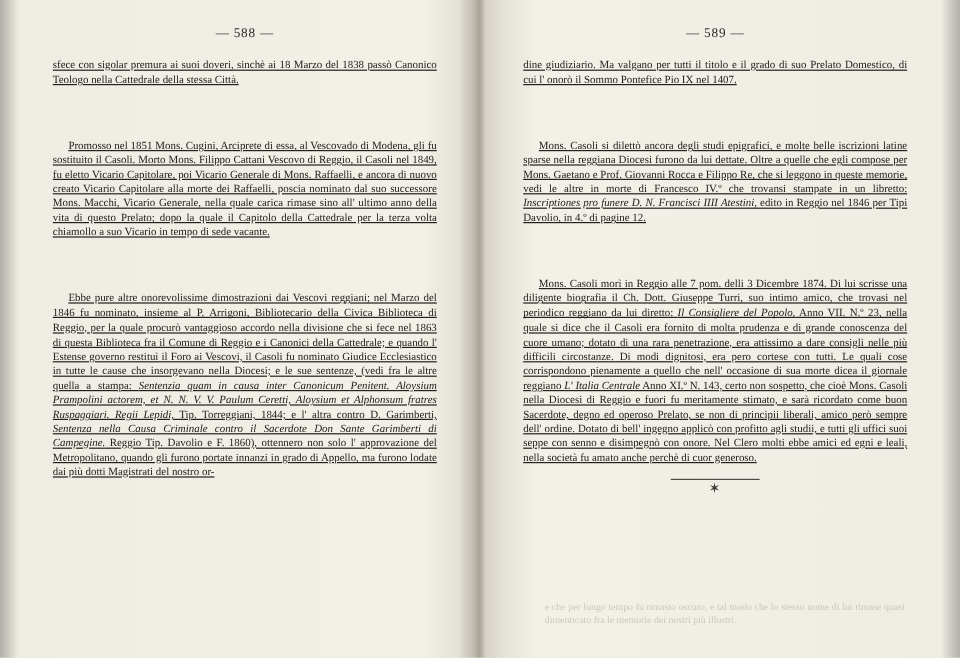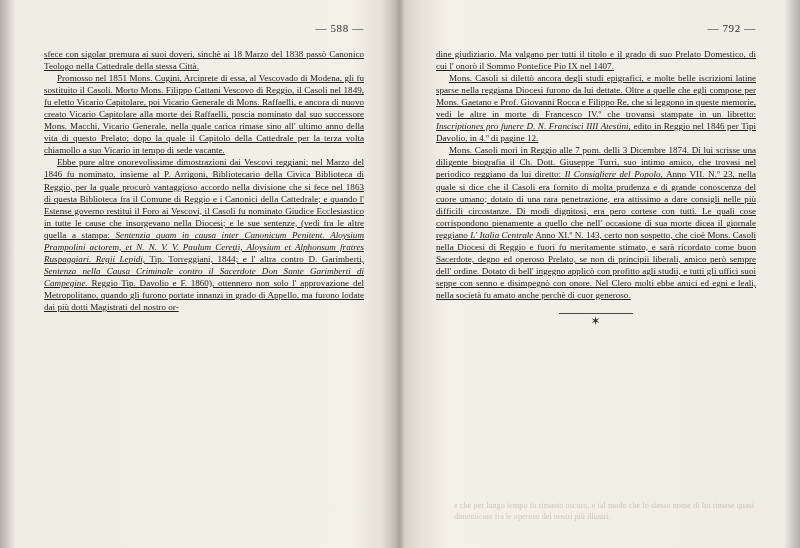--- a/index.html
+++ b/index.html
@@ -26,41 +26,42 @@
   .page {
     position: absolute;
     top: 0;
     height: 548px;
     box-sizing: border-box;
   }
   .page-left { left: 0; width: 400px; padding: 22px 36px 22px 44px; }
   .page-right { left: 400px; width: 400px; padding: 22px 44px 22px 36px; }
 
   .folio {
-    text-align: right;
+    text-align: center;
     font-size: 11px;
     letter-spacing: 0.06em;
     color: #2b2b28;
     margin-bottom: 14px;
     font-family: "Liberation Serif", serif;
   }
   .col {
     font-size: 9.1px;
     line-height: 12.05px;
     text-align: justify;
     color: #22211e;
     hyphens: none;
   }
   .col p {
     margin: 0;
     text-indent: 0;
     text-decoration: underline;
   }
   .col p.ind {
     text-indent: 13px;
+    margin-top: 43px;
   }
   .col i { font-style: italic; }
 
   .ornament {
     margin: 12px auto 0;
     width: 74px;
     text-align: center;
     font-size: 12px;
     color: #3a3a35;
     letter-spacing: 1px;
@@ -106,29 +107,29 @@
   <div class="page page-left">
     <div class="folio">— 588 —</div>
     <div class="col">
       <p>sfece con sigolar premura ai suoi doveri, sinchè ai 18 Marzo del 1838 passò Canonico Teologo nella Cattedrale della stessa Città.</p>
       <p class="ind">Promosso nel 1851 Mons. Cugini, Arciprete di essa, al Vescovado di Modena, gli fu sostituito il Casoli. Morto Mons. Filippo Cattani Vescovo di Reggio, il Casoli nel 1849, fu eletto Vicario Capitolare, poi Vicario Generale di Mons. Raffaelli, e ancora di nuovo creato Vicario Capitolare alla morte dei Raffaelli, poscia nominato dal suo successore Mons. Macchi, Vicario Generale, nella quale carica rimase sino all' ultimo anno della vita di questo Prelato; dopo la quale il Capitolo della Cattedrale per la terza volta chiamollo a suo Vicario in tempo di sede vacante.</p>
       <p class="ind">Ebbe pure altre onorevolissime dimostrazioni dai Vescovi reggiani; nel Marzo del 1846 fu nominato, insieme al P. Arrigoni, Bibliotecario della Civica Biblioteca di Reggio, per la quale procurò vantaggioso accordo nella divisione che si fece nel 1863 di questa Biblioteca fra il Comune di Reggio e i Canonici della Cattedrale; e quando l' Estense governo restituì il Foro ai Vescovi, il Casoli fu nominato Giudice Ecclesiastico in tutte le cause che insorgevano nella Diocesi; e le sue sentenze, (vedi fra le altre quella a stampa: <i>Sentenzia quam in causa inter Canonicum Penitent. Aloysium Prampolini actorem, et N. N. V. V. Paulum Ceretti, Aloysium et Alphonsum fratres Ruspaggiari. Regii Lepidi,</i> Tip. Torreggiani, 1844; e l' altra contro D. Garimberti, <i>Sentenza nella Causa Criminale contro il Sacerdote Don Sante Garimberti di Campegine.</i> Reggio Tip. Davolio e F. 1860), ottennero non solo l' approvazione del Metropolitano, quando gli furono portate innanzi in grado di Appello, ma furono lodate dai più dotti Magistrati del nostro or-</p>
     </div>
   </div>
 
   <div class="page page-right">
-    <div class="folio">— 792 —</div>
+    <div class="folio">— 589 —</div>
     <div class="col">
       <p>dine giudiziario. Ma valgano per tutti il titolo e il grado di suo Prelato Domestico, di cui l' onorò il Sommo Pontefice Pio IX nel 1407.</p>
       <p class="ind">Mons. Casoli si dilettò ancora degli studi epigrafici, e molte belle iscrizioni latine sparse nella reggiana Diocesi furono da lui dettate. Oltre a quelle che egli compose per Mons. Gaetano e Prof. Giovanni Rocca e Filippo Re, che si leggono in queste memorie, vedi le altre in morte di Francesco IV.º che trovansi stampate in un libretto: <i>Inscriptiones pro funere D. N. Francisci IIII Atestini,</i> edito in Reggio nel 1846 per Tipi Davolio, in 4.º di pagine 12.</p>
       <p class="ind">Mons. Casoli morì in Reggio alle 7 pom. delli 3 Dicembre 1874. Di lui scrisse una diligente biografia il Ch. Dott. Giuseppe Turri, suo intimo amico, che trovasi nel periodico reggiano da lui diretto: <i>Il Consigliere del Popolo,</i> Anno VII. N.º 23, nella quale si dice che il Casoli era fornito di molta prudenza e di grande conoscenza del cuore umano; dotato di una rara penetrazione, era attissimo a dare consigli nelle più difficili circostanze. Di modi dignitosi, era pero cortese con tutti. Le quali cose corrispondono pienamente a quello che nell' occasione di sua morte dicea il giornale reggiano <i>L' Italia Centrale</i> Anno XI.º N. 143, certo non sospetto, che cioè Mons. Casoli nella Diocesi di Reggio e fuori fu meritamente stimato, e sarà ricordato come buon Sacerdote, degno ed operoso Prelato, se non di principii liberali, amico però sempre dell' ordine. Dotato di bell' ingegno applicò con profitto agli studii, e tutti gli uffici suoi seppe con senno e disimpegnò con onore. Nel Clero molti ebbe amici ed egni e leali, nella società fu amato anche perchè di cuor generoso.</p>
     </div>
     <div class="ornament">
       <span class="rule"></span>
       <span>✶</span>
     </div>
-    <div class="ghost">e che per lungo tempo fu rimasto oscuro, e tal modo che lo stesso nome di lui rimase quasi dimenticato fra le operoso dei nostri più illustri.</div>
+    <div class="ghost">e che per lungo tempo fu rimasto oscuro, e tal modo che lo stesso nome di lui rimase quasi dimenticato fra le memorie dei nostri più illustri.</div>
   </div>
 
   <div class="gutter-shadow"></div>
   <div class="edge-l"></div>
   <div class="edge-r"></div>
 </div>
 
 </body></html>

